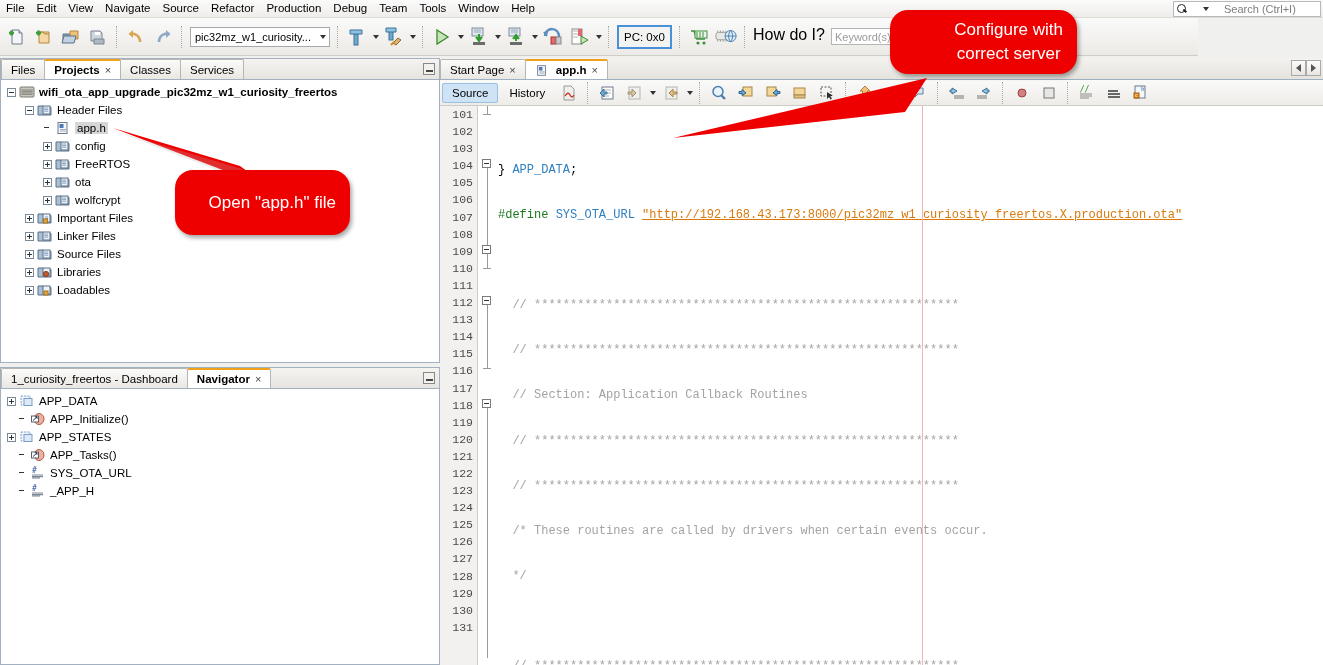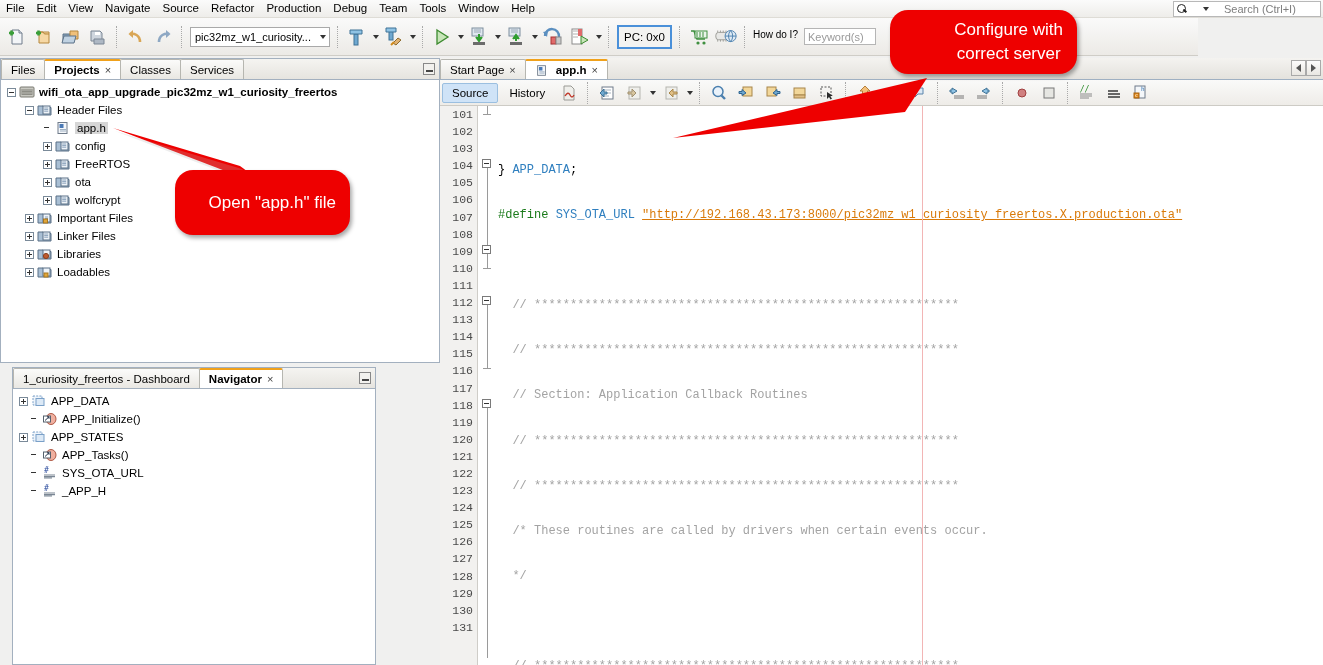--- a/index.html
+++ b/index.html
@@ -73,21 +73,21 @@
   .proj-combo {
     width: 140px; height: 20px; background: #fff; border: 1px solid #a9a9a9;
     display: flex; align-items: center; justify-content: space-between;
     padding: 0 3px 0 4px; font-size: 11px; flex:none; margin: 0 2px;
   }
   .pc-box {
     height: 24px; border: 2px solid #4a90d9; background: #f3f3f1;
     display:flex; align-items:center; padding: 0 5px; font-size: 11.5px; flex:none;
     margin: 0 2px;
   }
-  .howdoi { font-size: 10px; margin: 0 5px 4px 2px; white-space: nowrap; }
+  .howdoi { font-size: 16px; margin: 0 5px 4px 2px; white-space: nowrap; }
   .kw-input {
     width: 72px; height: 17px; background: #fff; border: 1px solid #b5b5b5;
     color: #9a9a9a; font-size: 11px; display:flex; align-items:center; padding-left:3px;
     flex:none;
   }
 
   
   .panel {
     position: absolute; background: #fff;
     border: 1px solid #a3b0bf;
@@ -526,20 +526,31 @@
         <span class="ico">
           <svg width="16" height="14" viewBox="0 0 16 14">
             <path d="M1 3 h5 l1 1.5 h7 V12 H1 z" fill="#a9bfd4" stroke="#5b7187"></path>
             <rect x="6" y="3" width="7" height="8" fill="#eef3f8" stroke="#5b7187"></rect>
             <path d="M7.2 5 h4 M7.2 6.6 h4 M7.2 8.2 h4" stroke="#8ba3bb"></path>
           </svg>
         </span>
         <span>Linker Files</span>
       </div>
 
+      <div class="trow" style="padding-left:20px">
+        <span class="exp plus"></span>
+        <span class="ico">
+          <svg width="16" height="14" viewBox="0 0 16 14">
+            <path d="M1 3 h5 l1 1.5 h7 V12 H1 z" fill="#a9bfd4" stroke="#5b7187"></path>
+            <rect x="6" y="3" width="7" height="8" fill="#eef3f8" stroke="#5b7187"></rect>
+            <path d="M7.2 5 h4 M7.2 6.6 h4 M7.2 8.2 h4" stroke="#8ba3bb"></path>
+          </svg>
+        </span>
+        <span>Source Files</span>
+      </div>
 
       <div class="trow" style="padding-left:20px">
         <span class="exp plus"></span>
         <span class="ico">
           <svg width="16" height="14" viewBox="0 0 16 14">
             <path d="M1 3 h5 l1 1.5 h7 V12 H1 z" fill="#a9bfd4" stroke="#5b7187"></path>
             <rect x="6" y="3" width="7" height="8" fill="#eef3f8" stroke="#5b7187"></rect>
             <circle cx="9" cy="9" r="2.6" fill="#c05a2e" stroke="#8a3f1e"></circle>
           </svg>
         </span>
@@ -553,21 +564,21 @@
             <path d="M1 3 h5 l1 1.5 h7 V12 H1 z" fill="#a9bfd4" stroke="#5b7187"></path>
             <rect x="6" y="3" width="7" height="8" fill="#eef3f8" stroke="#5b7187"></rect>
             <rect x="7" y="8" width="4" height="4" fill="#e0a63a" stroke="#a8761e"></rect>
           </svg>
         </span>
         <span>Loadables</span>
       </div>
     </div>
   </div>
 
-  <div class="panel" style="left:12px; top:367px; width:364px; height:298px;">
+  <div class="panel" style="left:0px; top:367px; width:440px; height:298px;">
     <div class="tabstrip">
       <div class="tab">
         <span>1_curiosity_freertos - Dashboard</span>
       </div>
       <div class="tab active">
         <span>Navigator</span>
         <span class="x">×</span>
       </div>
       <div class="min-btn">
           <i></i>

